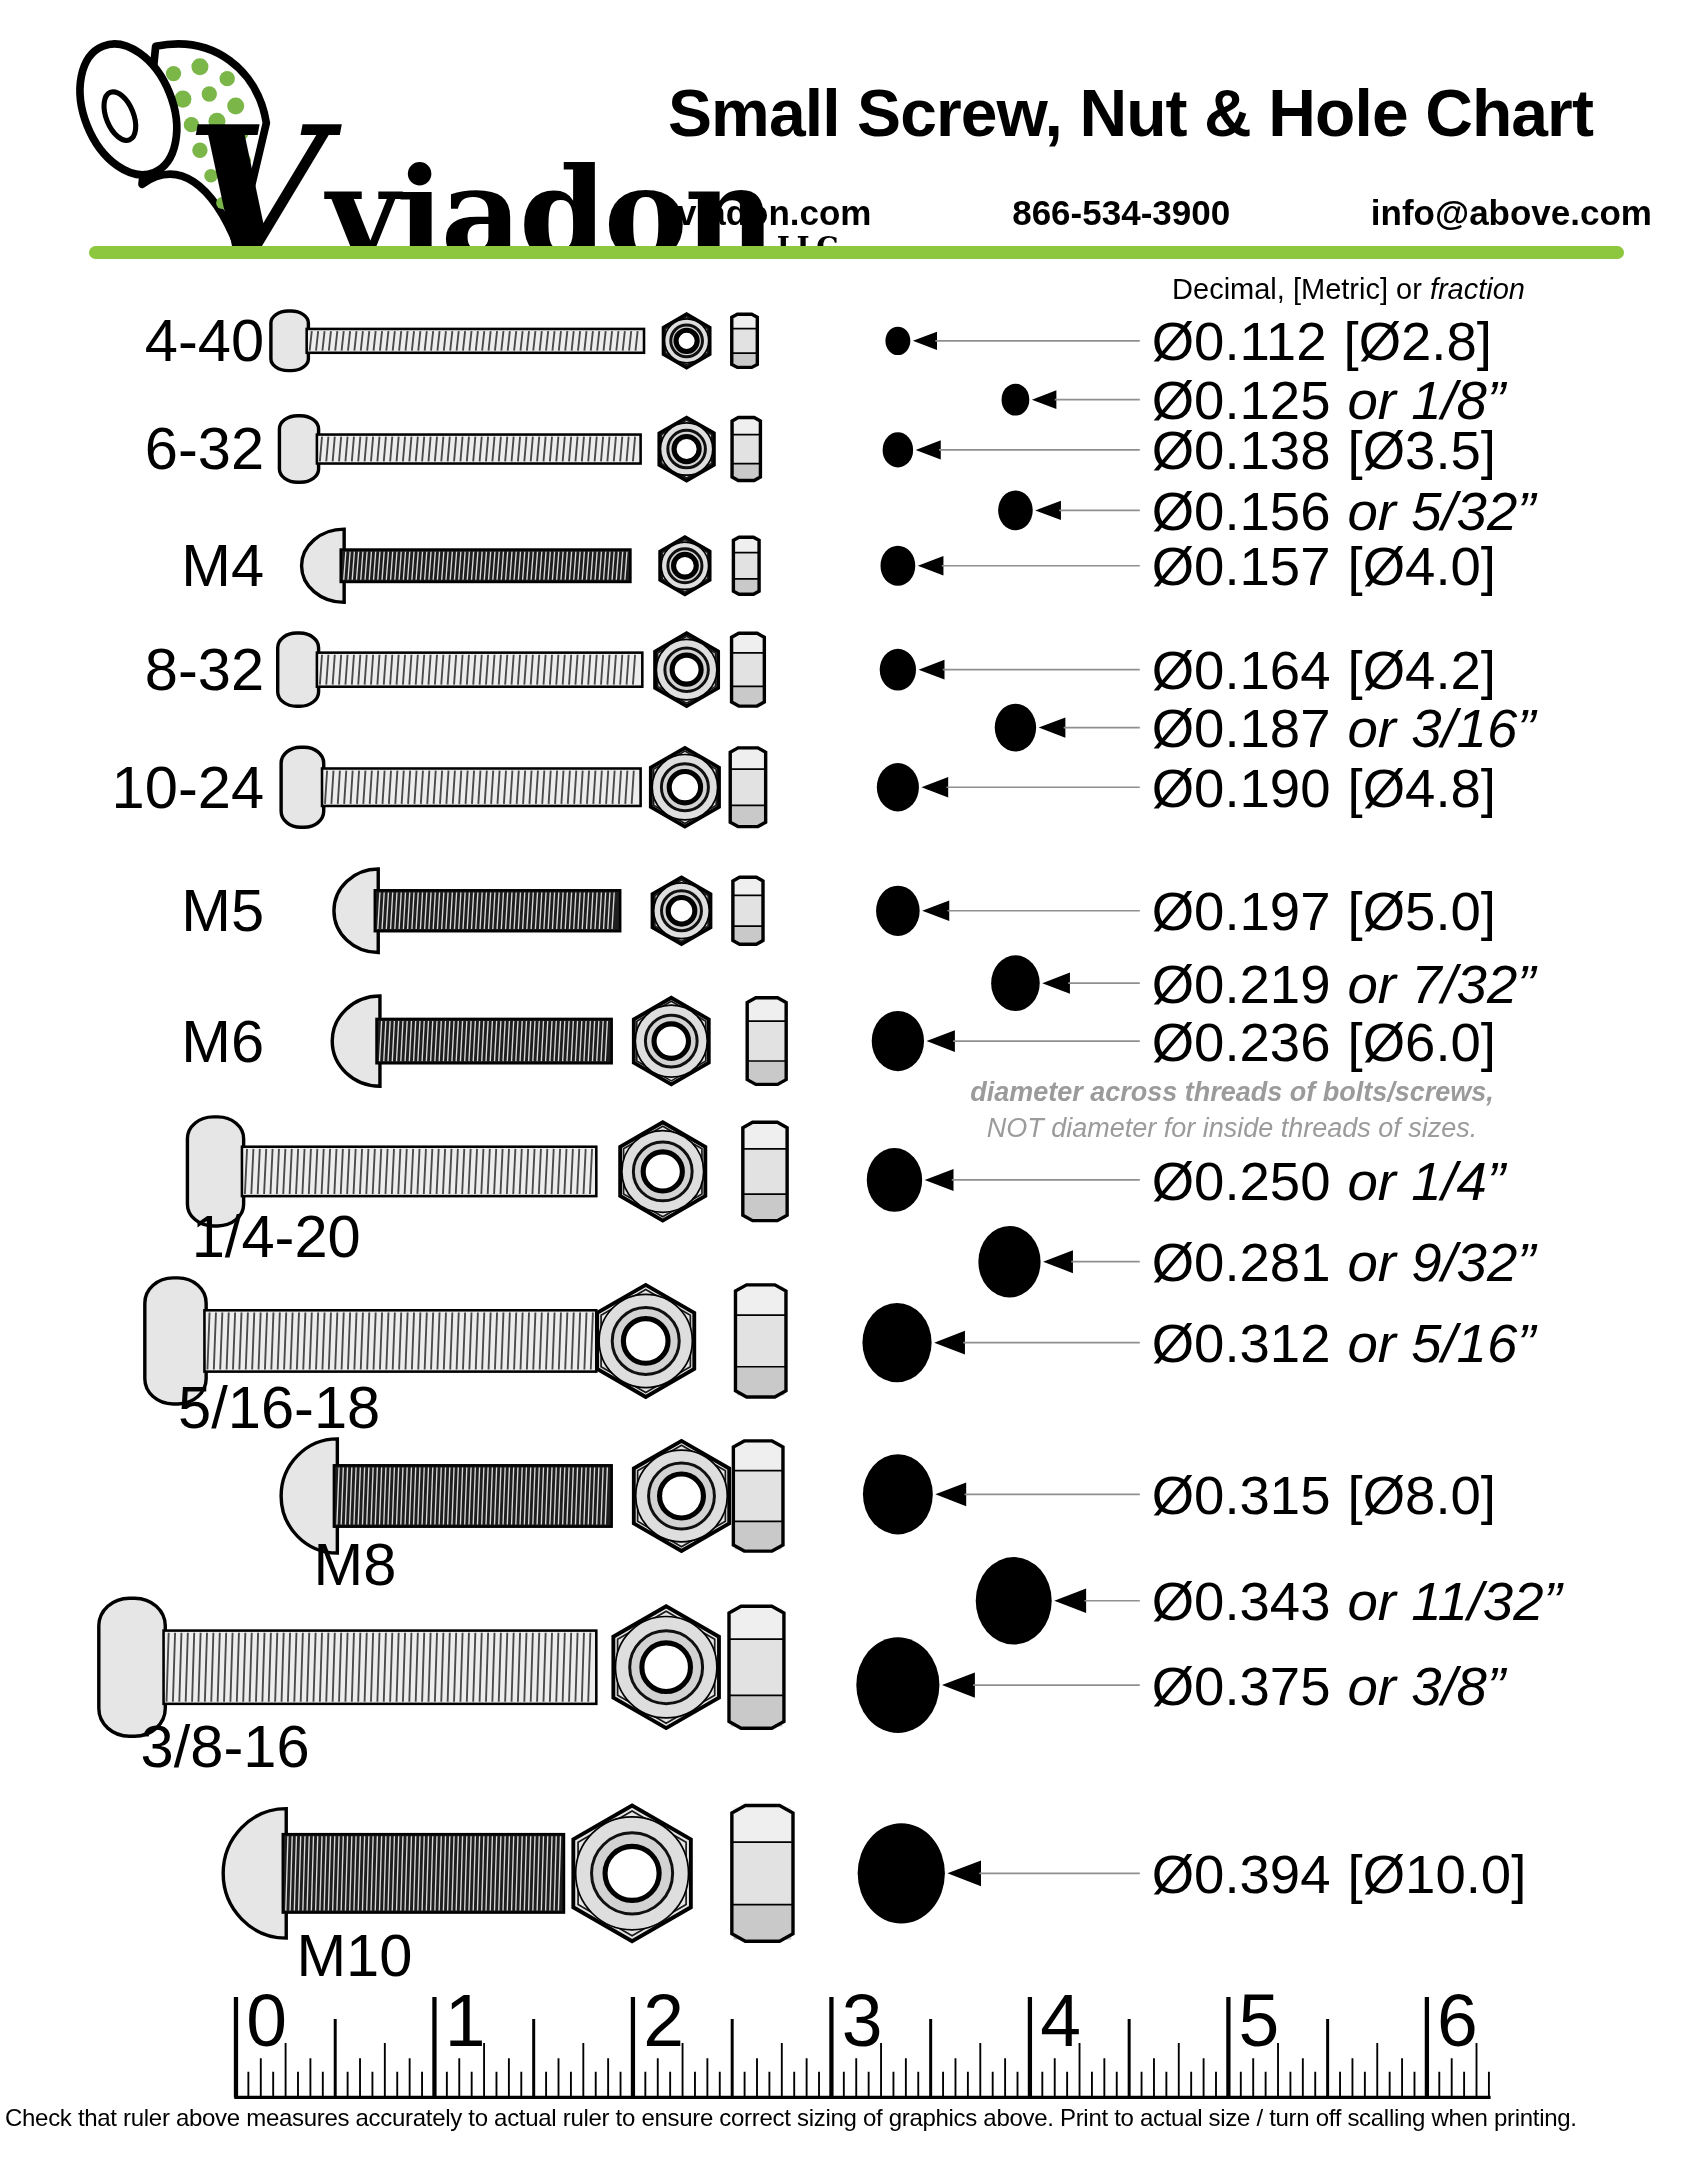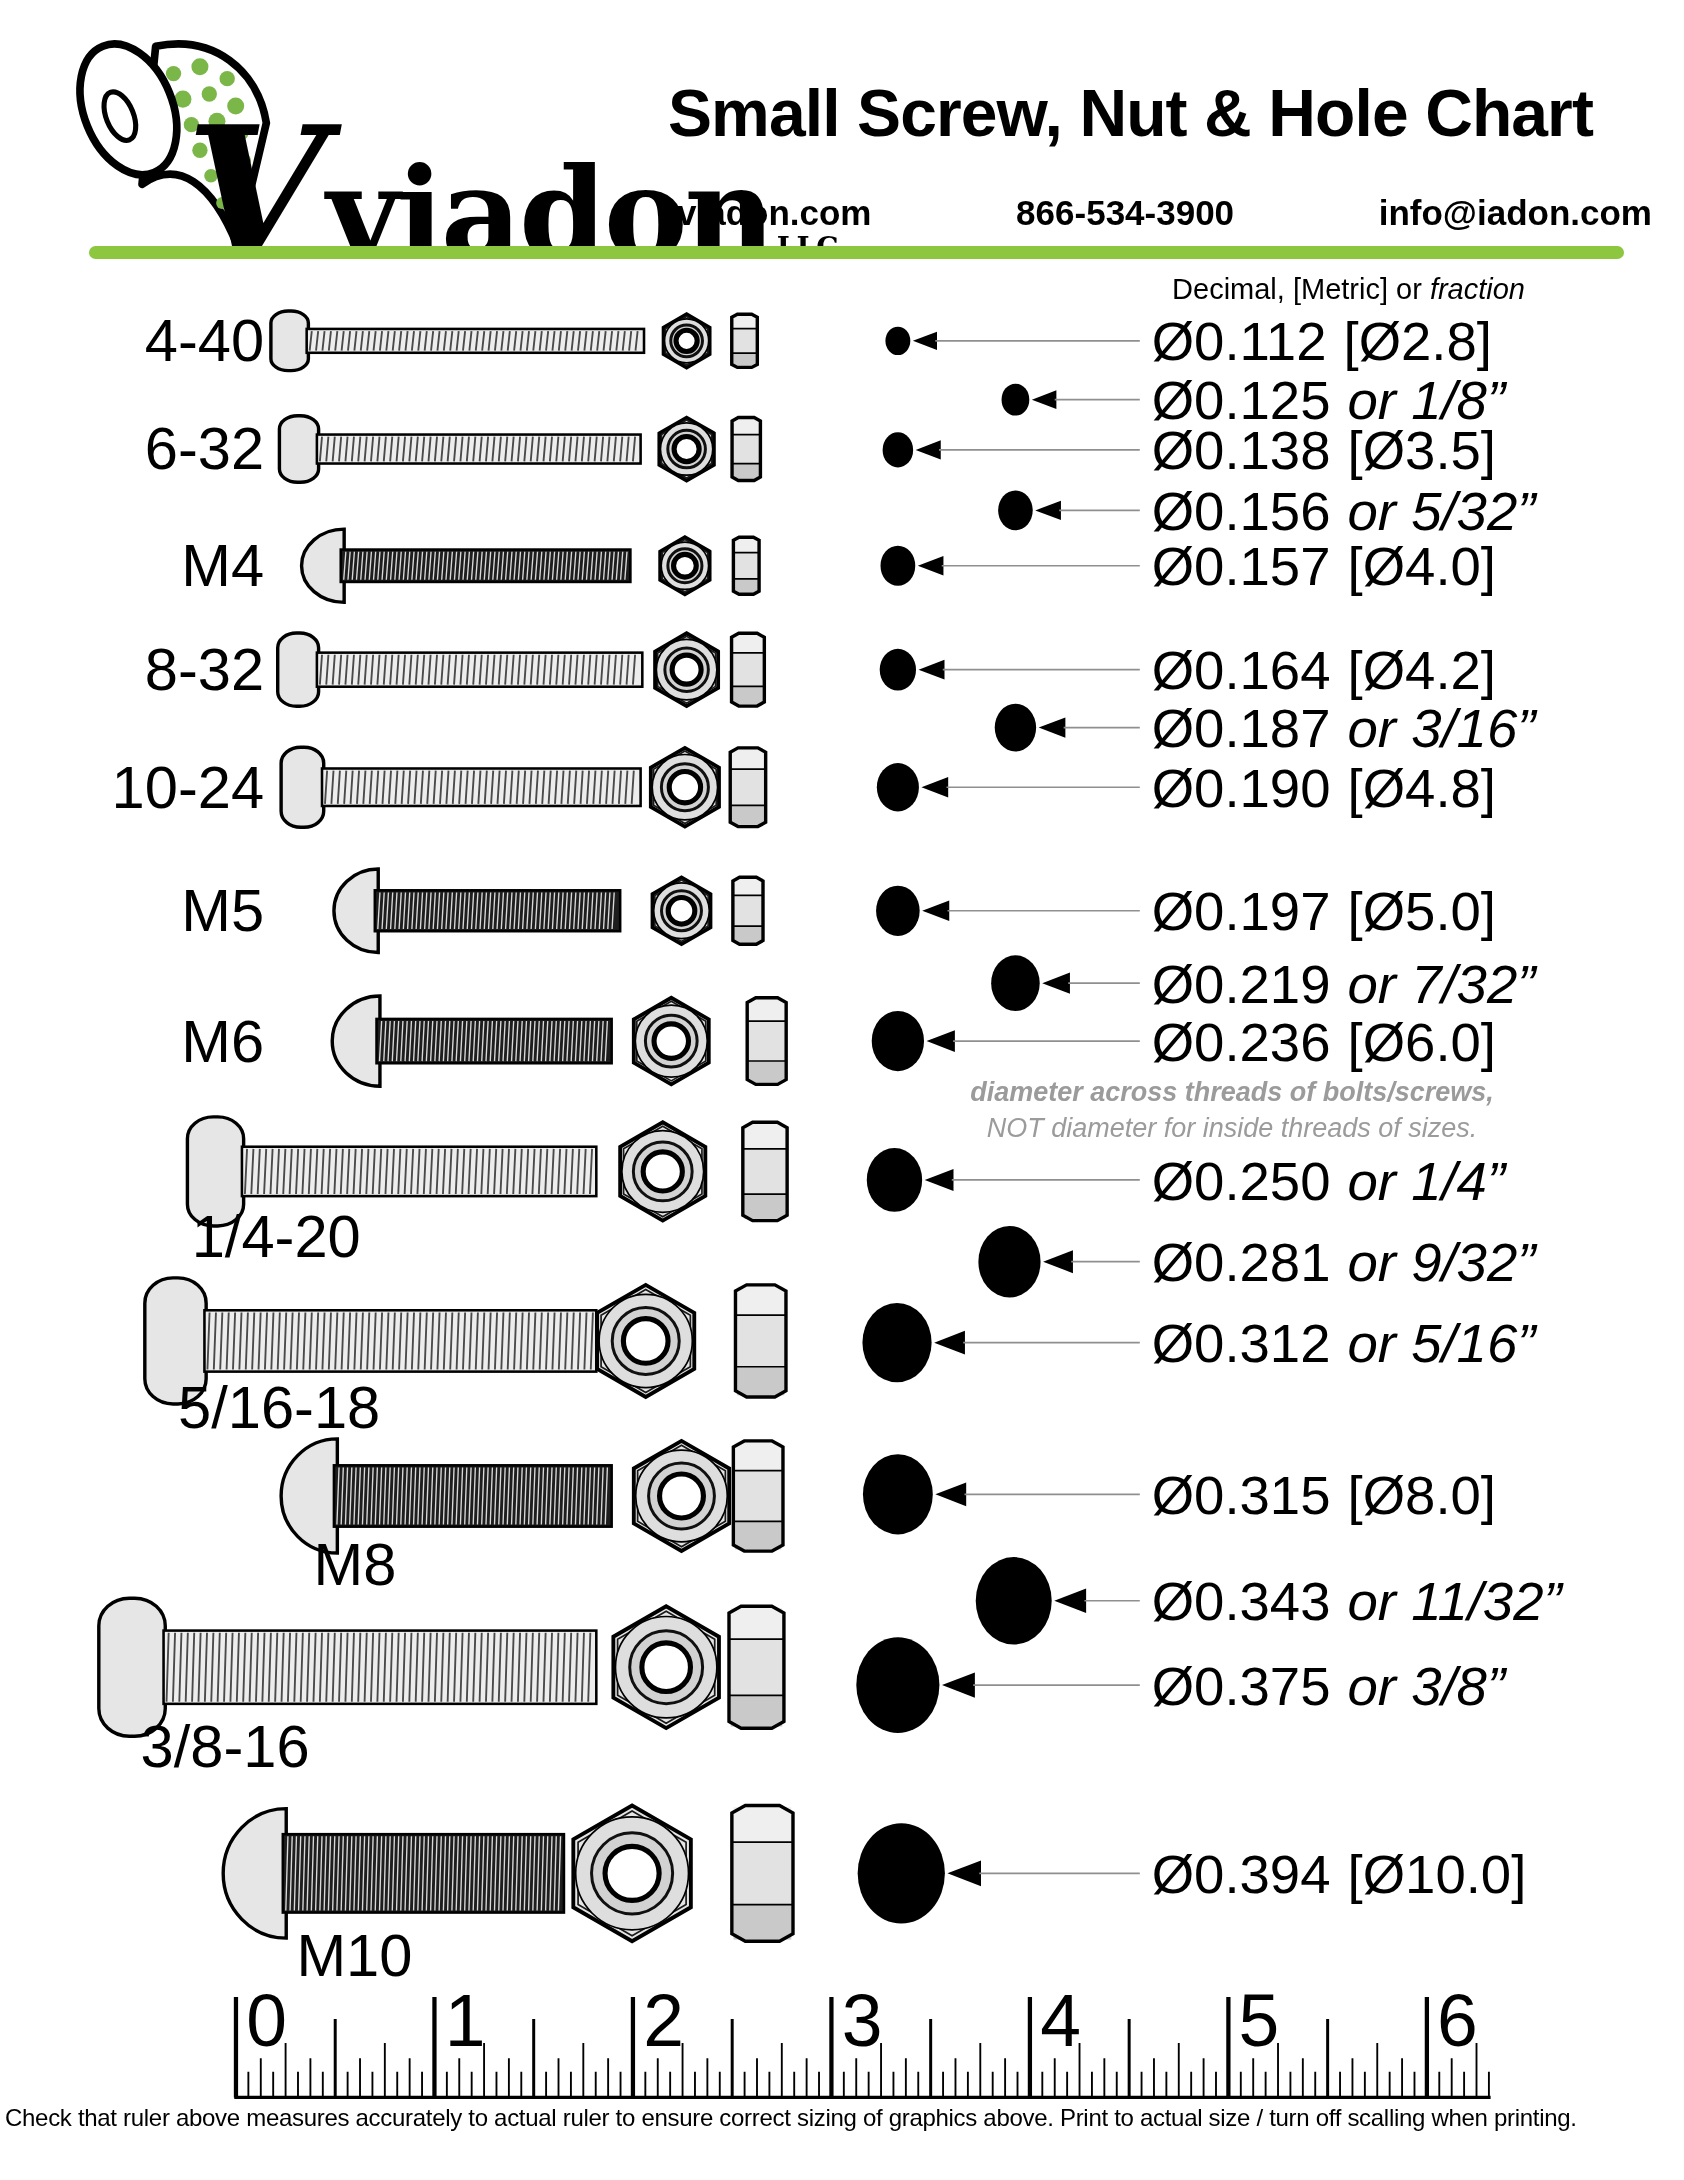--- a/index.html
+++ b/index.html
@@ -379,21 +379,21 @@
   </svg>
   <div id="brand-text">
     <span class="bv">V</span><span class="bi">viadon</span><span class="bllc">LLC</span>
   </div>
 </div>
 
 <div class="abs" id="page-title">Small Screw, Nut &amp; Hole Chart</div>
 <div class="abs" id="contacts">
   <span>viadon.com</span>
   <span>866-534-3900</span>
-  <span>info@iadon.com</span>
+  <span>info@above.com</span>
 </div>
 <div class="abs" id="green-bar" style="background: rgb(141, 198, 63);"></div>
 
 <div class="abs" id="col-header">
   <span>Decimal, [Metric] or </span><span class="frac">fraction</span>
 </div>
 
 <div class="abs" id="note-block" style="color: rgb(155, 155, 155);">
   <div class="bold">diameter across threads of bolts/screws,</div>
   <div>NOT diameter for inside threads of sizes.</div>

